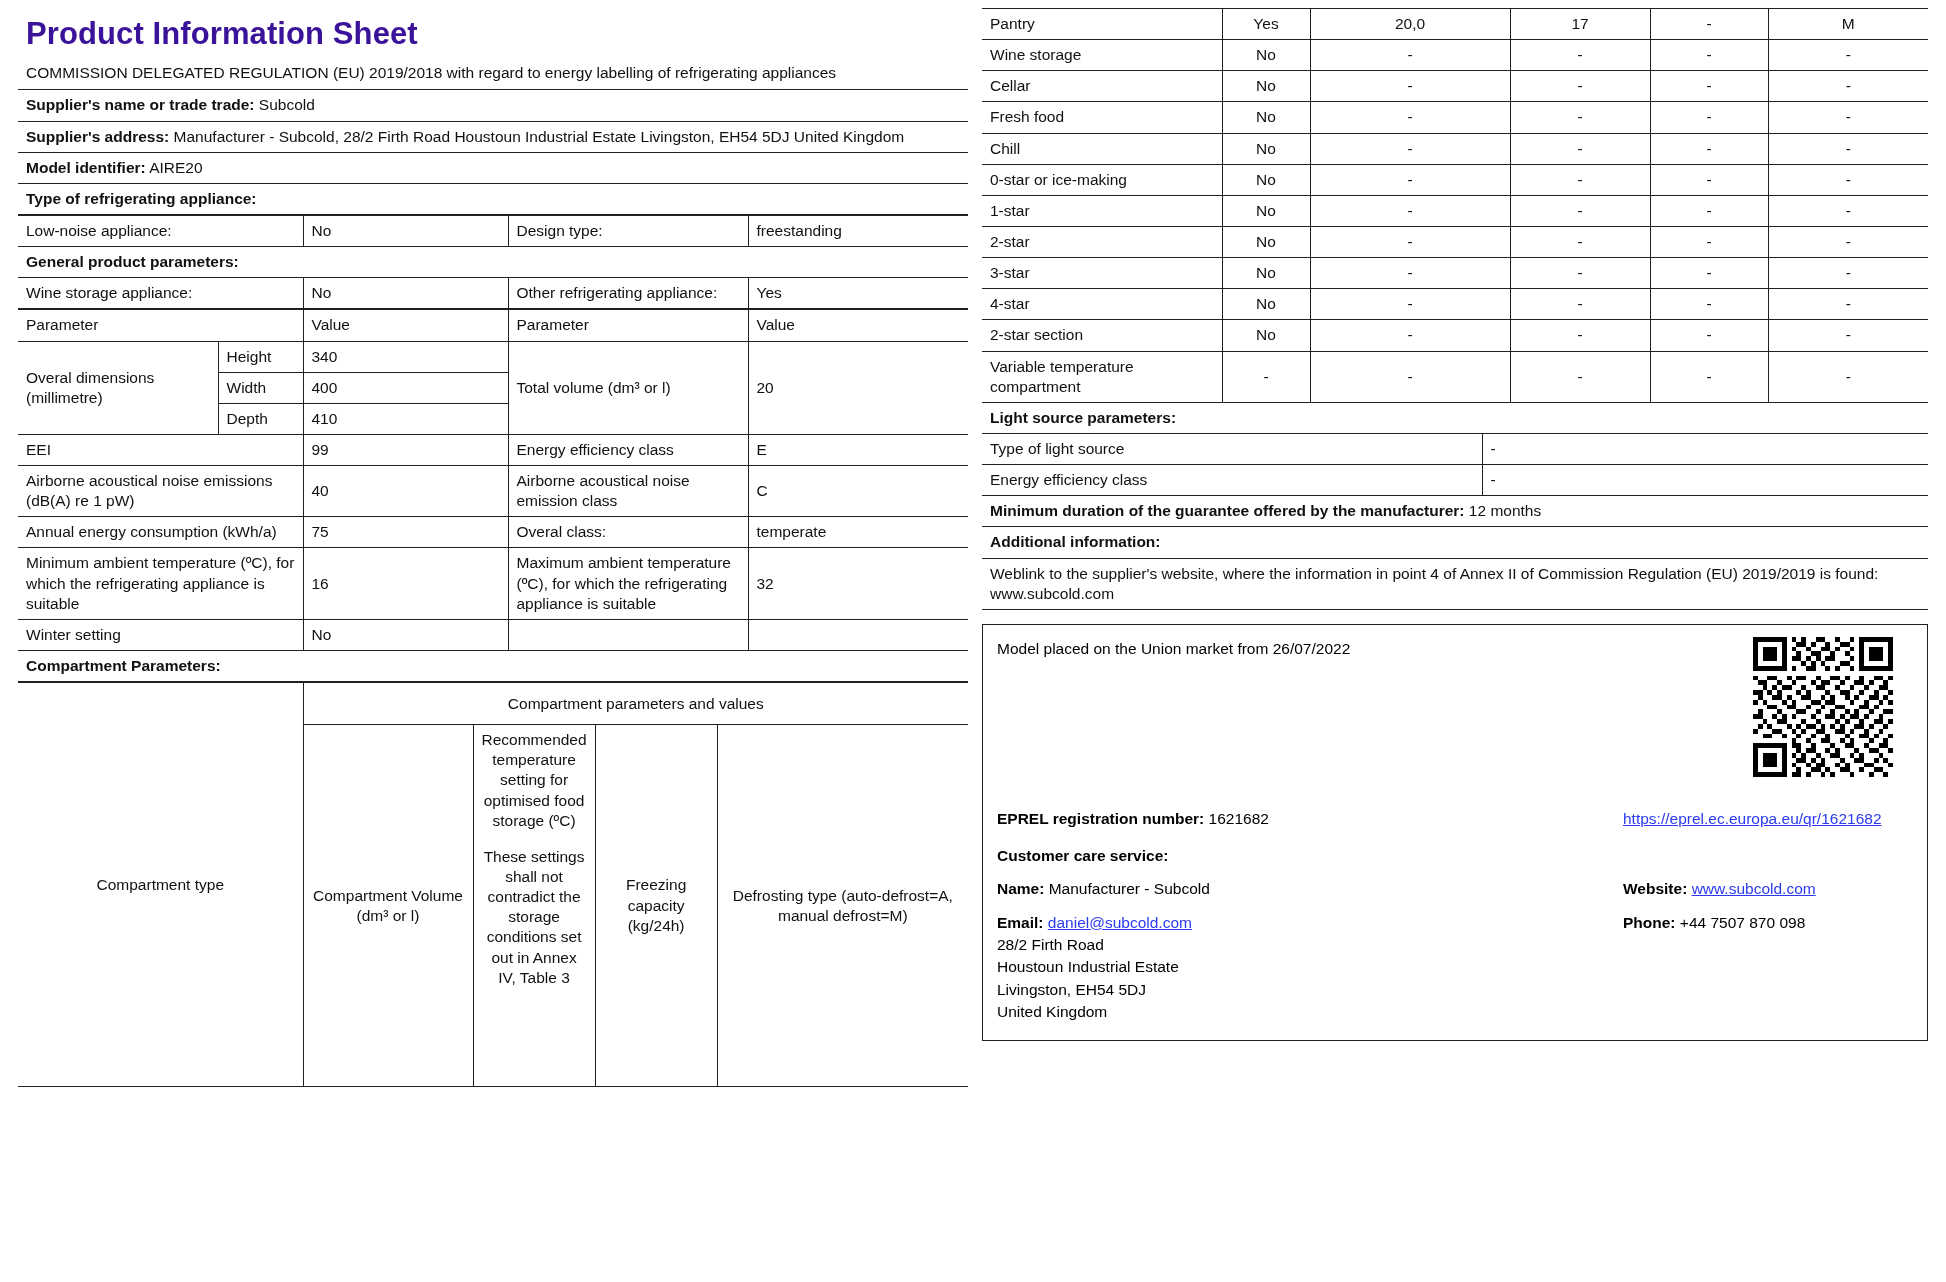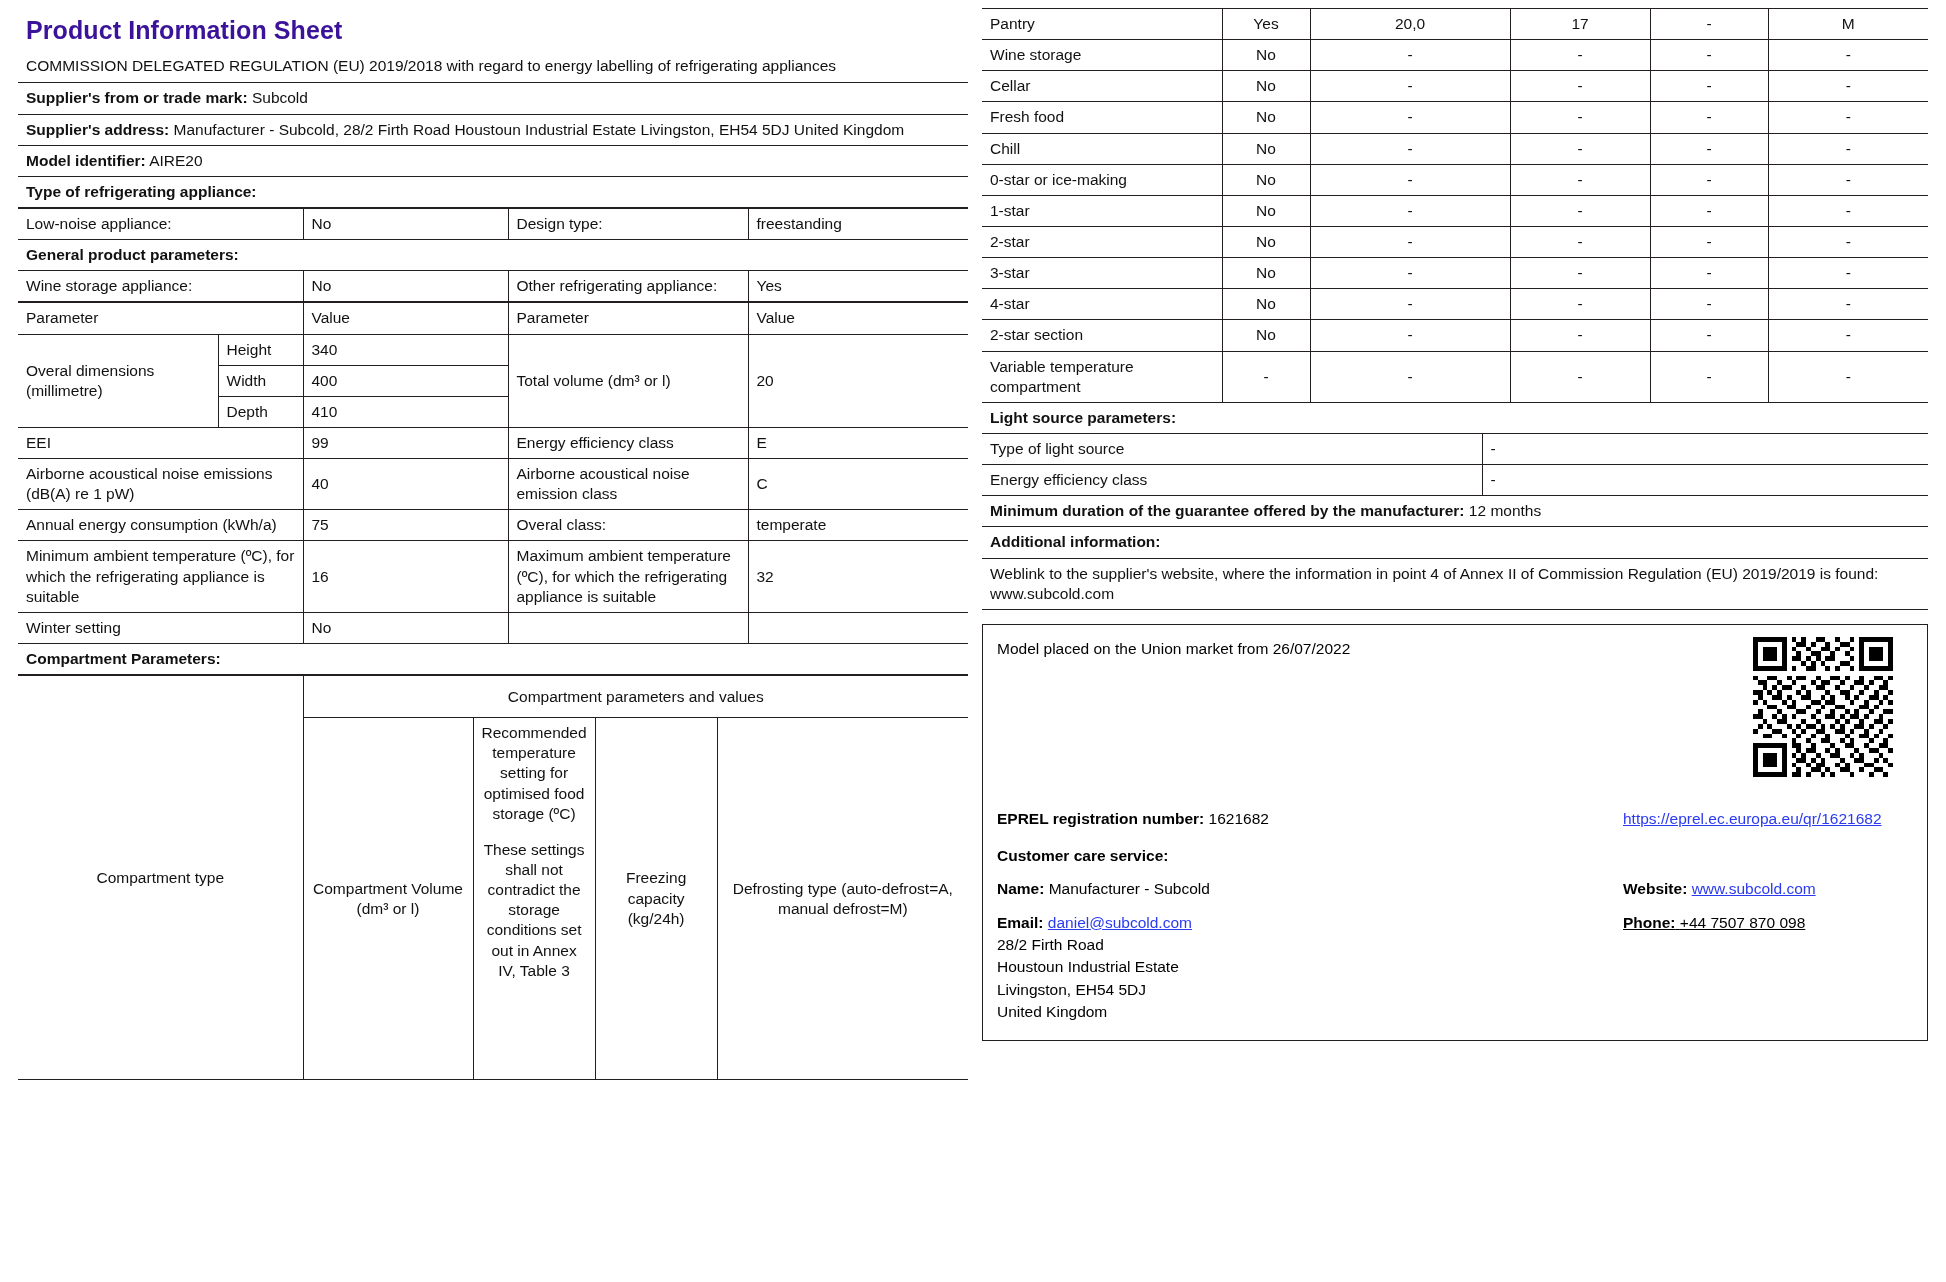--- a/index.html
+++ b/index.html
@@ -19,21 +19,21 @@
     position: absolute;
     left: 18px; top: 8px;
     width: 950px;
   }
   .col-right {
     position: absolute;
     left: 982px; top: 8px;
     width: 946px;
   }
   h1.title {
-    font-size: 25px;
+    font-size: 31px;
     font-weight: bold;
     color: #3b139a;
     margin: 8px 0 10px 8px;
     letter-spacing: 0.1px;
   }
   .intro {
     font-size: 15.5px;
     color: #111;
     line-height: 1.38;
     margin: 0 0 6px 8px;
@@ -83,21 +83,21 @@
 
   <div class="col-left">
 
     <h1 class="title">Product Information Sheet</h1>
     <p class="intro">COMMISSION DELEGATED REGULATION (EU) 2019/2018 with regard to energy labelling of refrigerating appliances</p>
 
     <table>
       <tbody>
           <tr>
         <td style="border-left:none;border-right:none;">
-          <span class="b">Supplier's from or trade mark:</span>
+          <span class="b">Supplier's name or trade trade:</span>
           <span>Subcold</span>
         </td>
       </tr>
       <tr>
         <td style="border-left:none;border-right:none;">
           <span class="b">Supplier's address:</span>
           <span>Manufacturer - Subcold, 28/2 Firth Road Houstoun Industrial Estate Livingston, EH54 5DJ United Kingdom</span>
         </td>
       </tr>
       <tr>
@@ -604,21 +604,21 @@
             <span class="b">Website:</span>
             <span class="link">www.subcold.com</span>
           </div>
         </div>
 
         <div class="row mt10">
           <div class="grow">
             <span class="b">Email:</span>
             <span class="link">daniel@subcold.com</span>
           </div>
-          <div style="width:290px;text-decoration:underline;">
+          <div style="width:290px;">
             <span class="b">Phone:</span>
             <span>+44 7507 870 098</span>
           </div>
         </div>
 
         <div class="addr-line">28/2 Firth Road</div>
         <div class="addr-line">Houstoun Industrial Estate</div>
         <div class="addr-line">Livingston, EH54 5DJ</div>
         <div class="addr-line">United Kingdom</div>
       </div>

